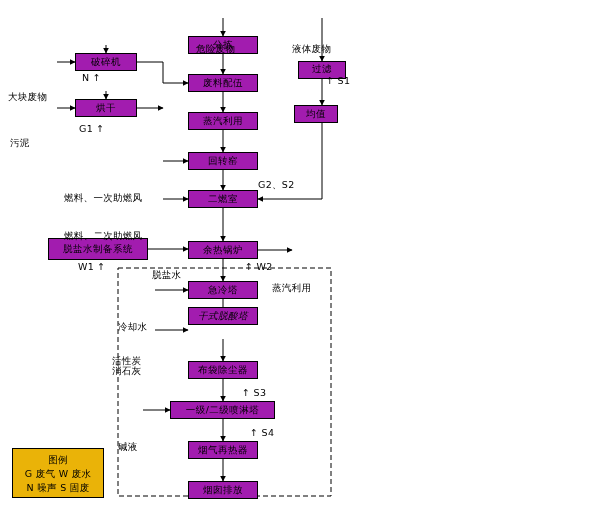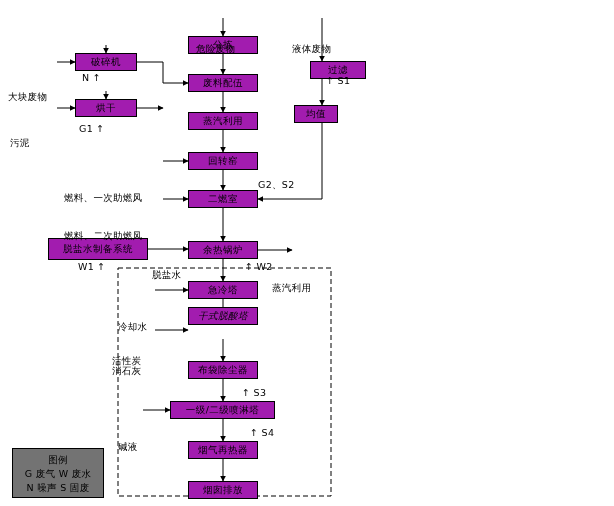--- a/index.html
+++ b/index.html
@@ -30,21 +30,21 @@
     line-height:1.1;
     white-space:nowrap;
     letter-spacing:0.3px;
     color:#000;
     margin-top:40px;
   }
   .legend{
     position:absolute;
     box-sizing:border-box;
     border:1px solid #000;
-    background:#737373;
+    background:#eab308;
     font-size:9.5px;
     line-height:1.45;
     text-align:center;
     padding-top:4px;
     letter-spacing:0.3px;
   }
   svg{position:absolute;left:0;top:0;overflow:visible;}
 </style>
 </head>
 <body>
@@ -136,21 +136,21 @@
     </div>
   <div class="node" style="left:188px;top:481px;width:70px;height:18px;">
       <span>烟囱排放</span>
     </div>
   <div class="node" style="left:75px;top:53px;width:62px;height:18px;">
       <span>破碎机</span>
     </div>
   <div class="node" style="left:75px;top:99px;width:62px;height:18px;">
       <span>烘干</span>
     </div>
-  <div class="node" style="left:310px;top:61px;width:56px;height:18px;">
+  <div class="node" style="left:298px;top:61px;width:48px;height:18px;font-family:Liberation Mono, monospace;">
       <span>过滤</span>
     </div>
   <div class="node" style="left:294px;top:105px;width:44px;height:18px;">
       <span>均值</span>
     </div>
   <div class="node" style="left:48px;top:238px;width:100px;height:22px;">
       <span>脱盐水制备系统</span>
     </div>
 
   <div class="label" style="left:196px;top:4px;"><span>危险废物</span></div>

